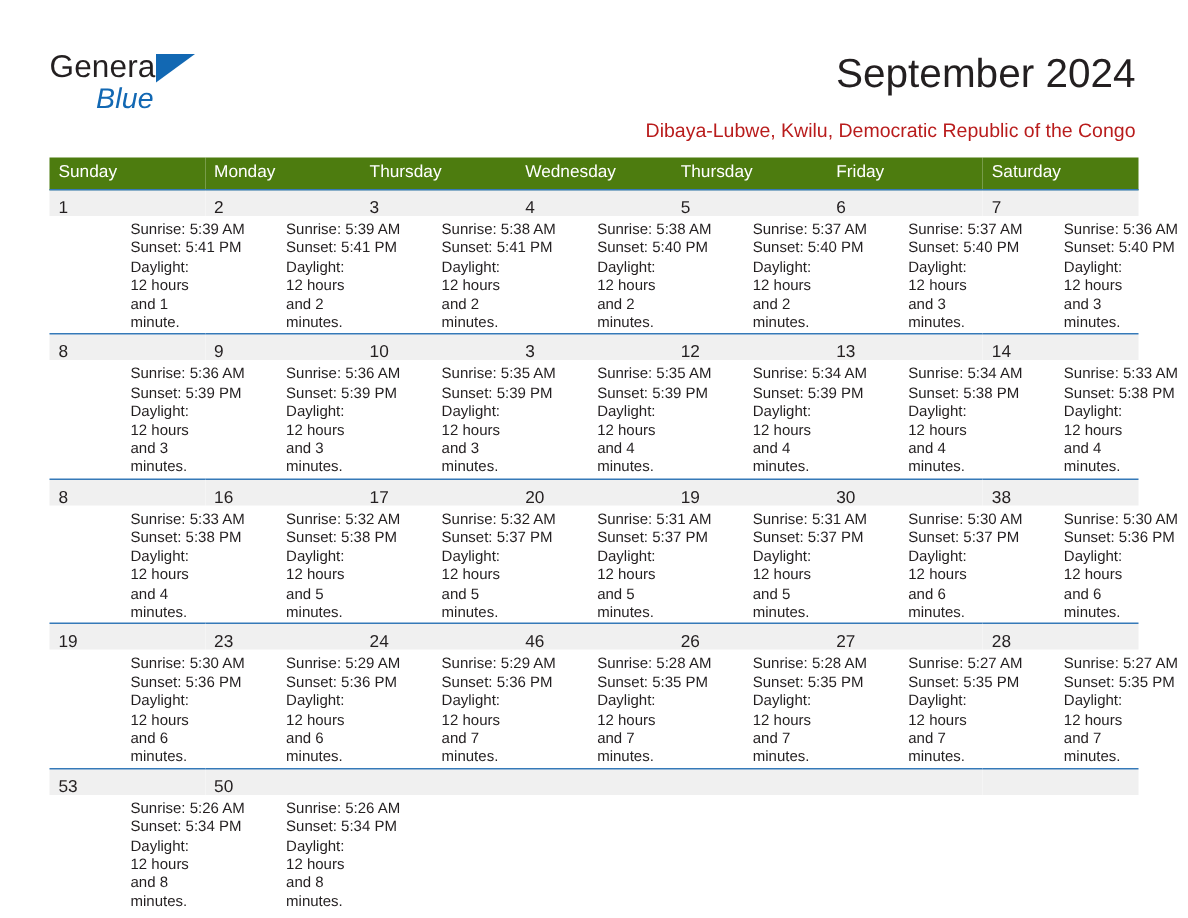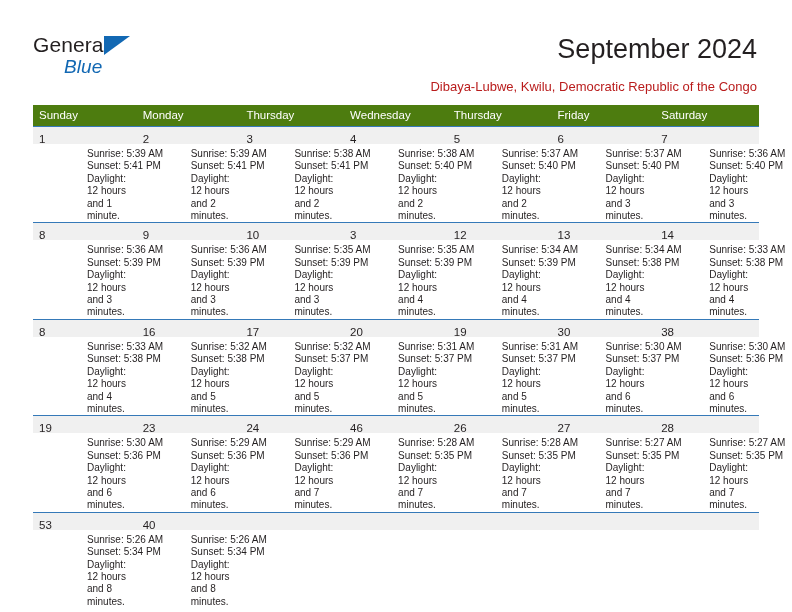--- a/index.html
+++ b/index.html
@@ -416,21 +416,21 @@
         <tr>
           <td class="daycell">
             <div class="daynum-band"><span class="daynum">53</span></div>
             <div class="info">
               <div>Sunrise: 5:26 AM</div>
               <div>Sunset: 5:34 PM</div>
               <div class="daylight">Daylight: 12 hours and 8 minutes.</div>
             </div>
           </td>
           <td class="daycell">
-            <div class="daynum-band"><span class="daynum">40</span></div>
+            <div class="daynum-band"><span class="daynum">50</span></div>
             <div class="info">
               <div>Sunrise: 5:26 AM</div>
               <div>Sunset: 5:34 PM</div>
               <div class="daylight">Daylight: 12 hours and 8 minutes.</div>
             </div>
           </td>
           <td class="daycell empty">
             <div class="daynum-band"><span class="daynum"></span></div>
             <div class="info"></div>
           </td>

